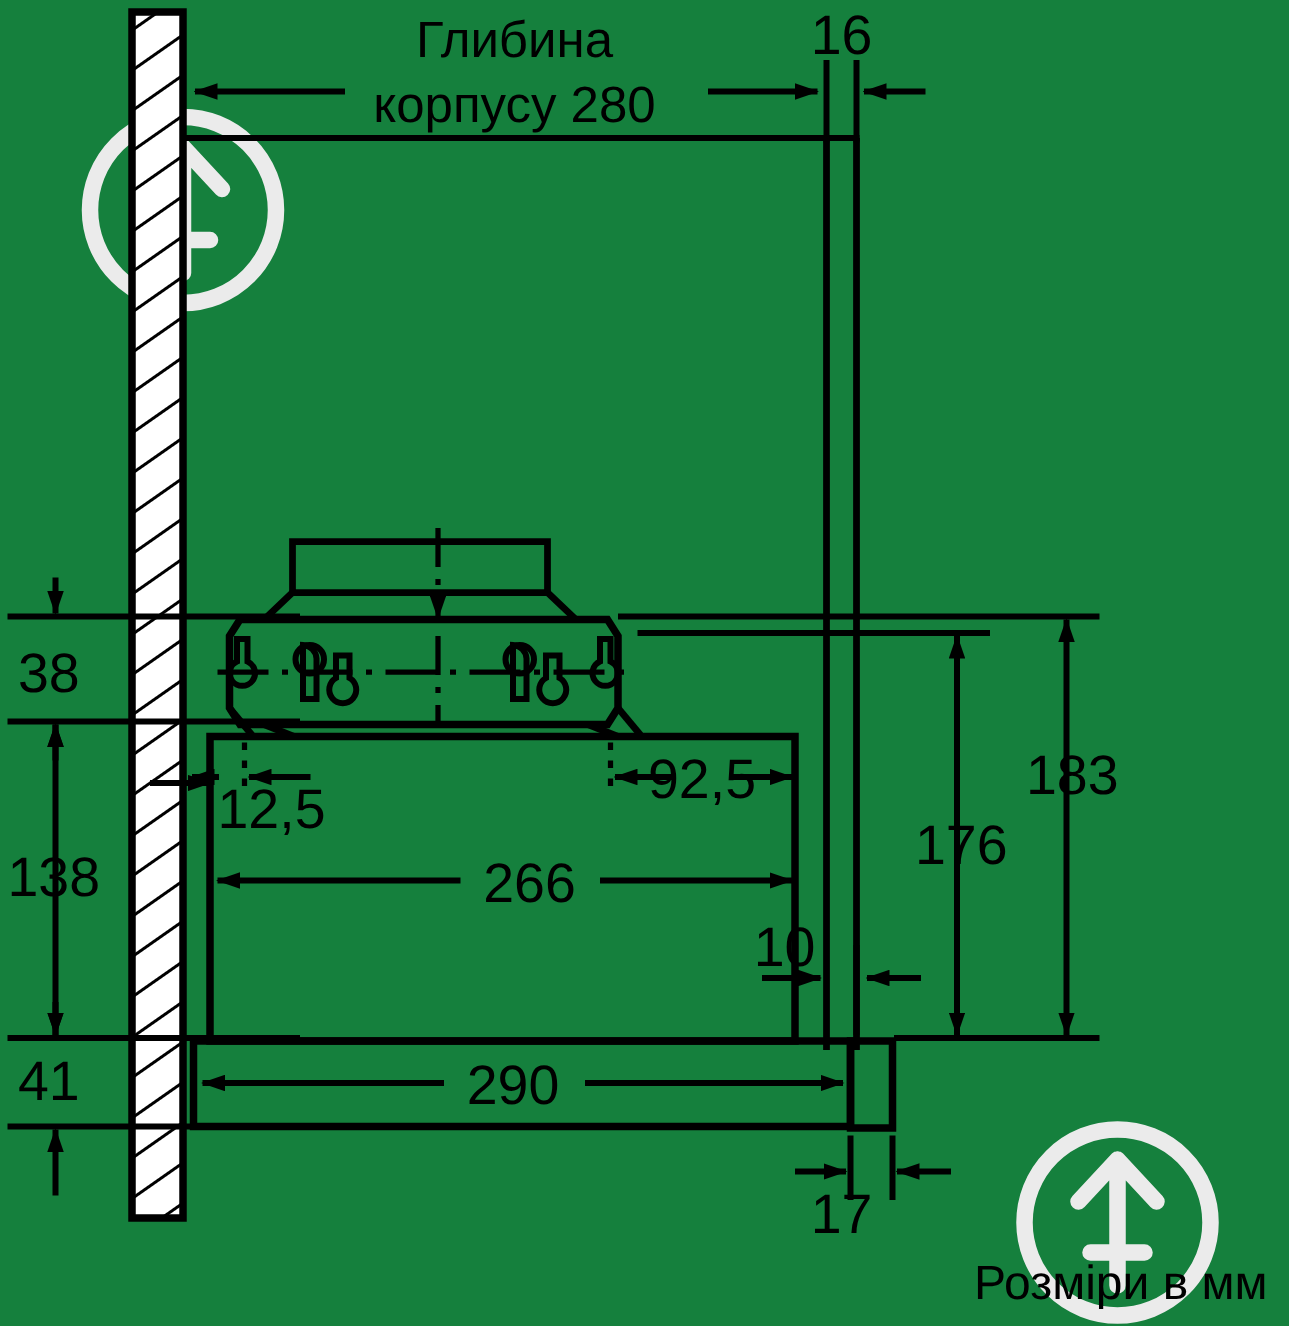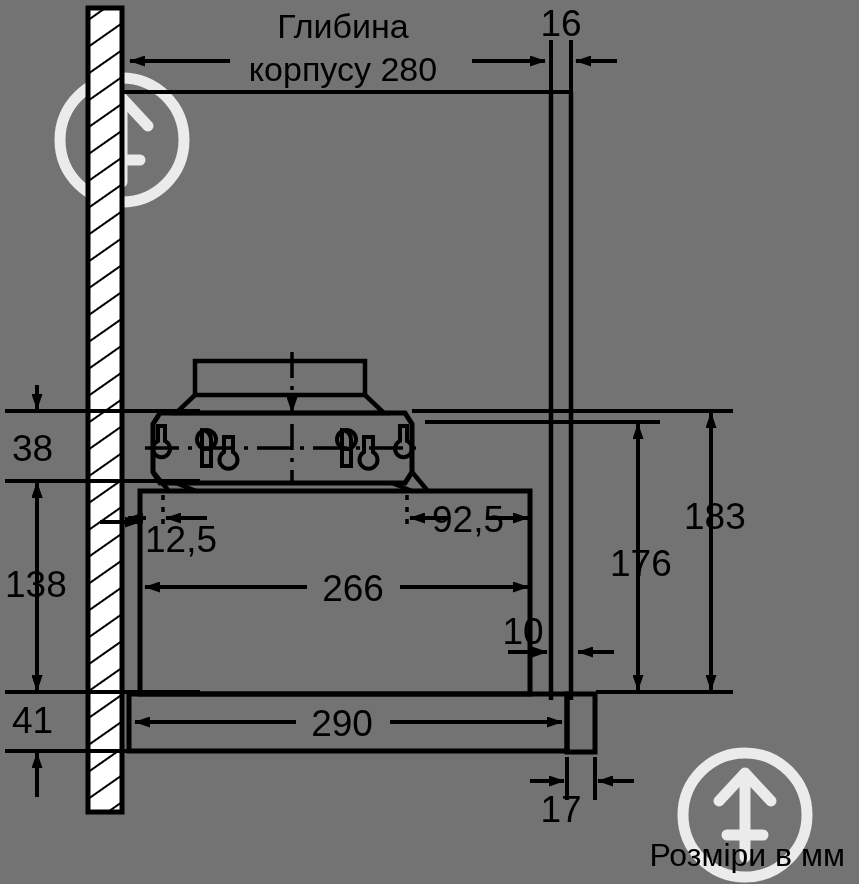--- a/index.html
+++ b/index.html
@@ -7,21 +7,21 @@
     padding: 0;
     background: #ffffff;
   }
   body {
     font-family: "Liberation Sans", sans-serif;
   }
   #drawing-root {
     position: relative;
     width: 859px;
     height: 884px;
-    background: #737373;
+    background: #15803d;
     overflow: hidden;
   }
   #drawing-svg {
     display: block;
     width: 859px;
     height: 884px;
   }
   .dim-text {
     font-family: "Liberation Sans", sans-serif;
     font-size: 37px;

